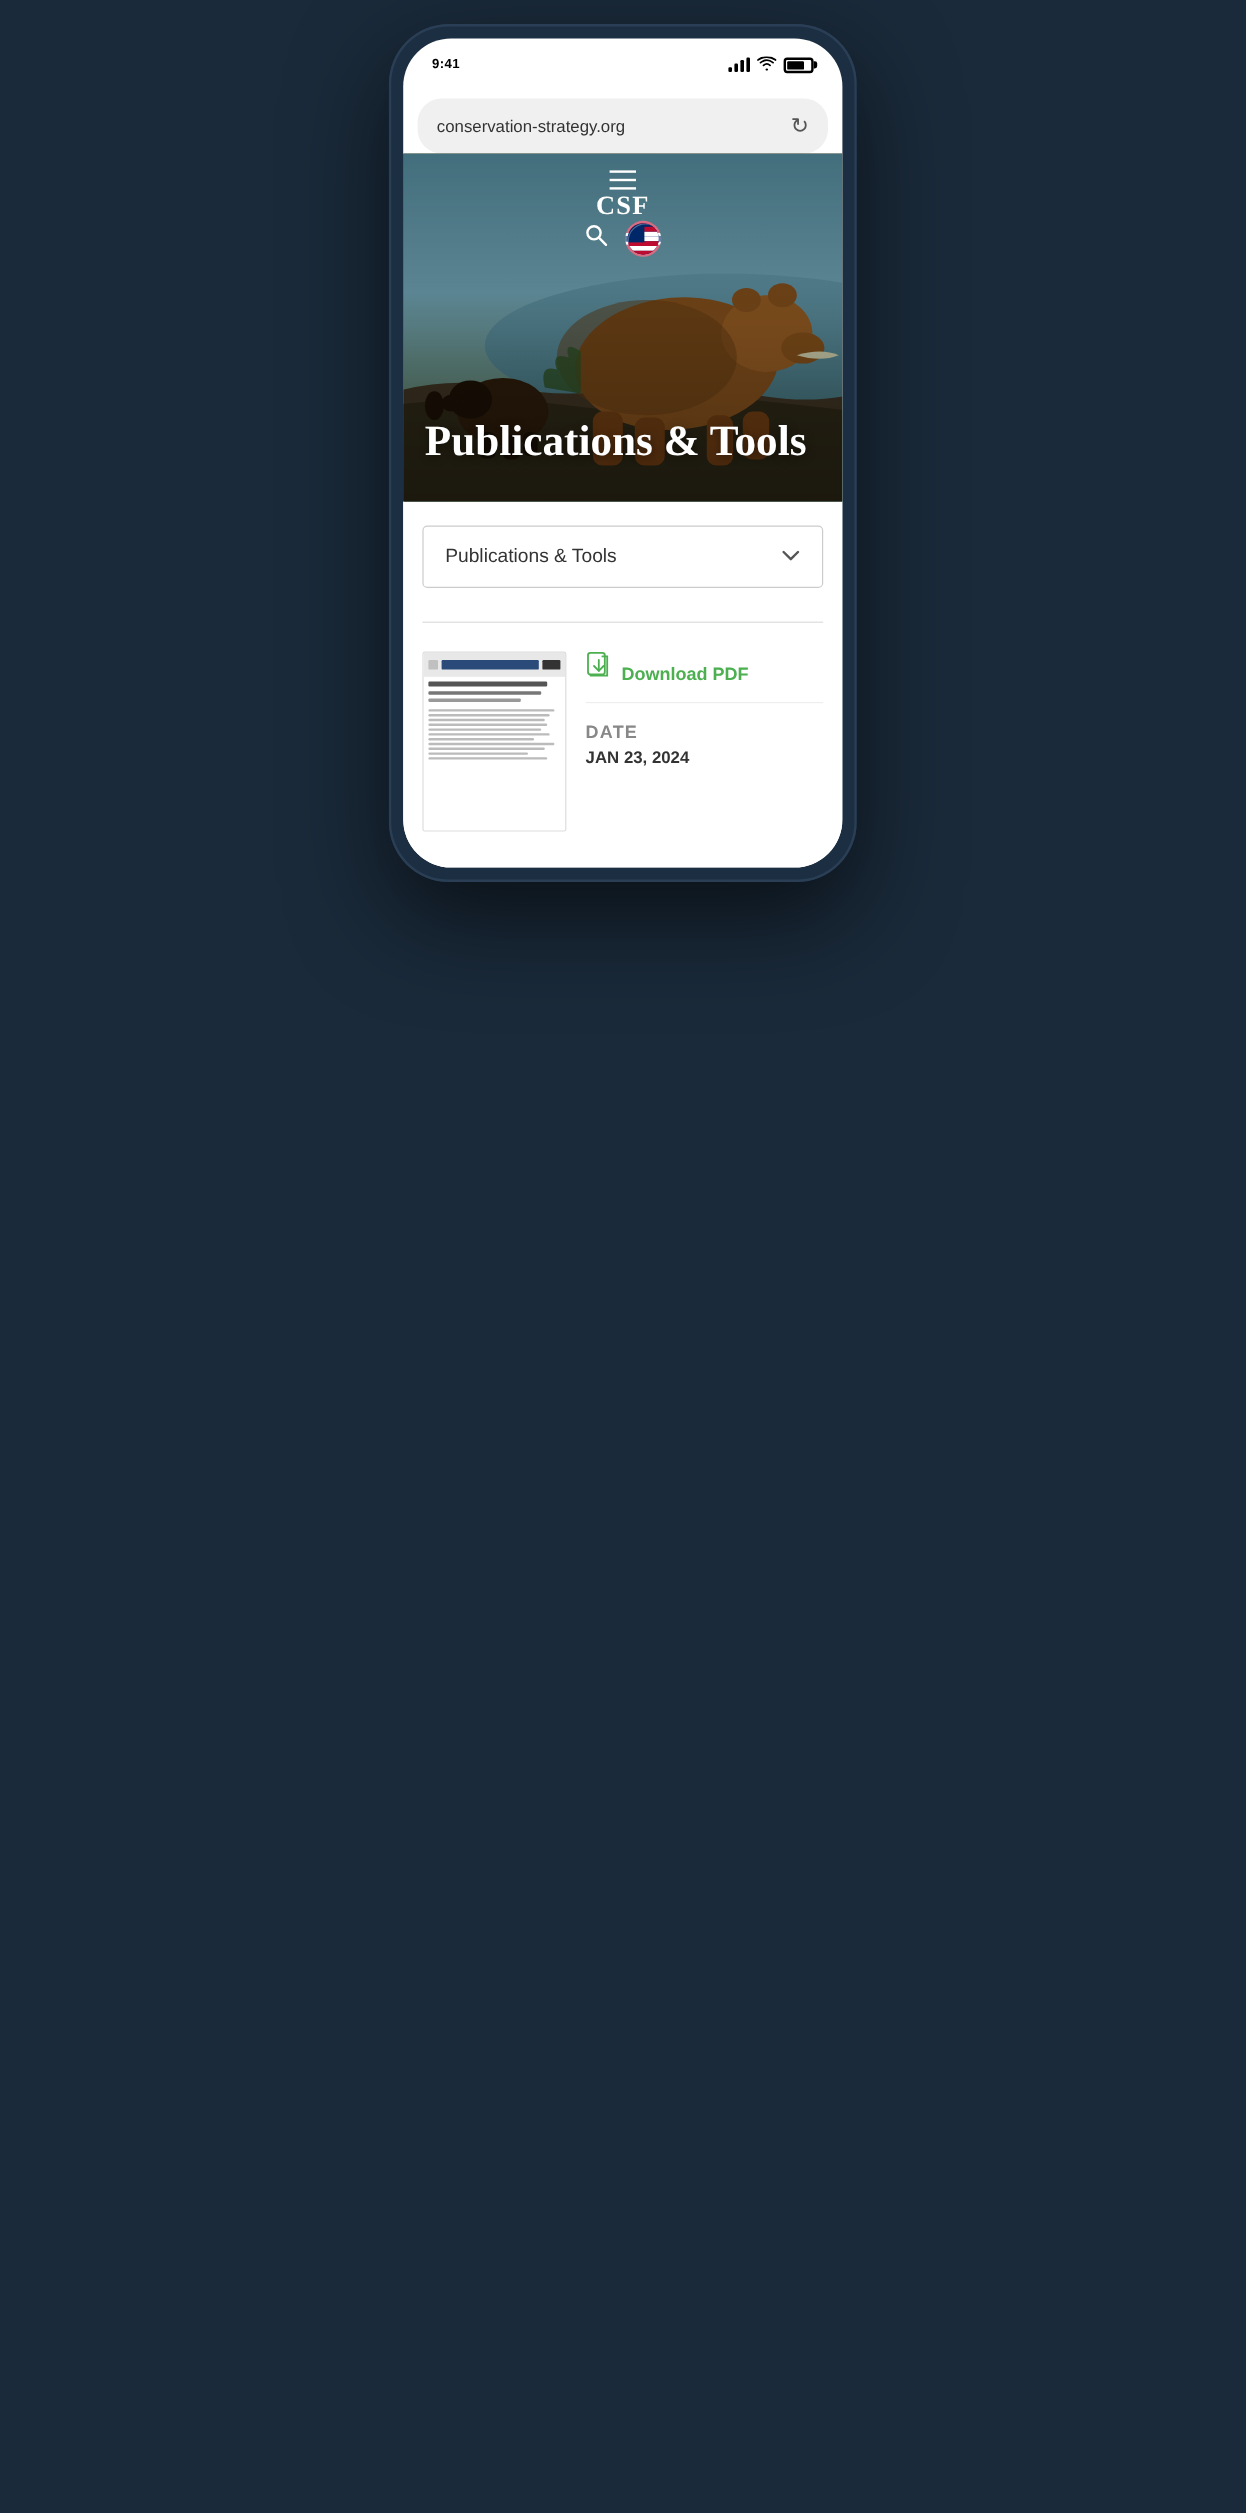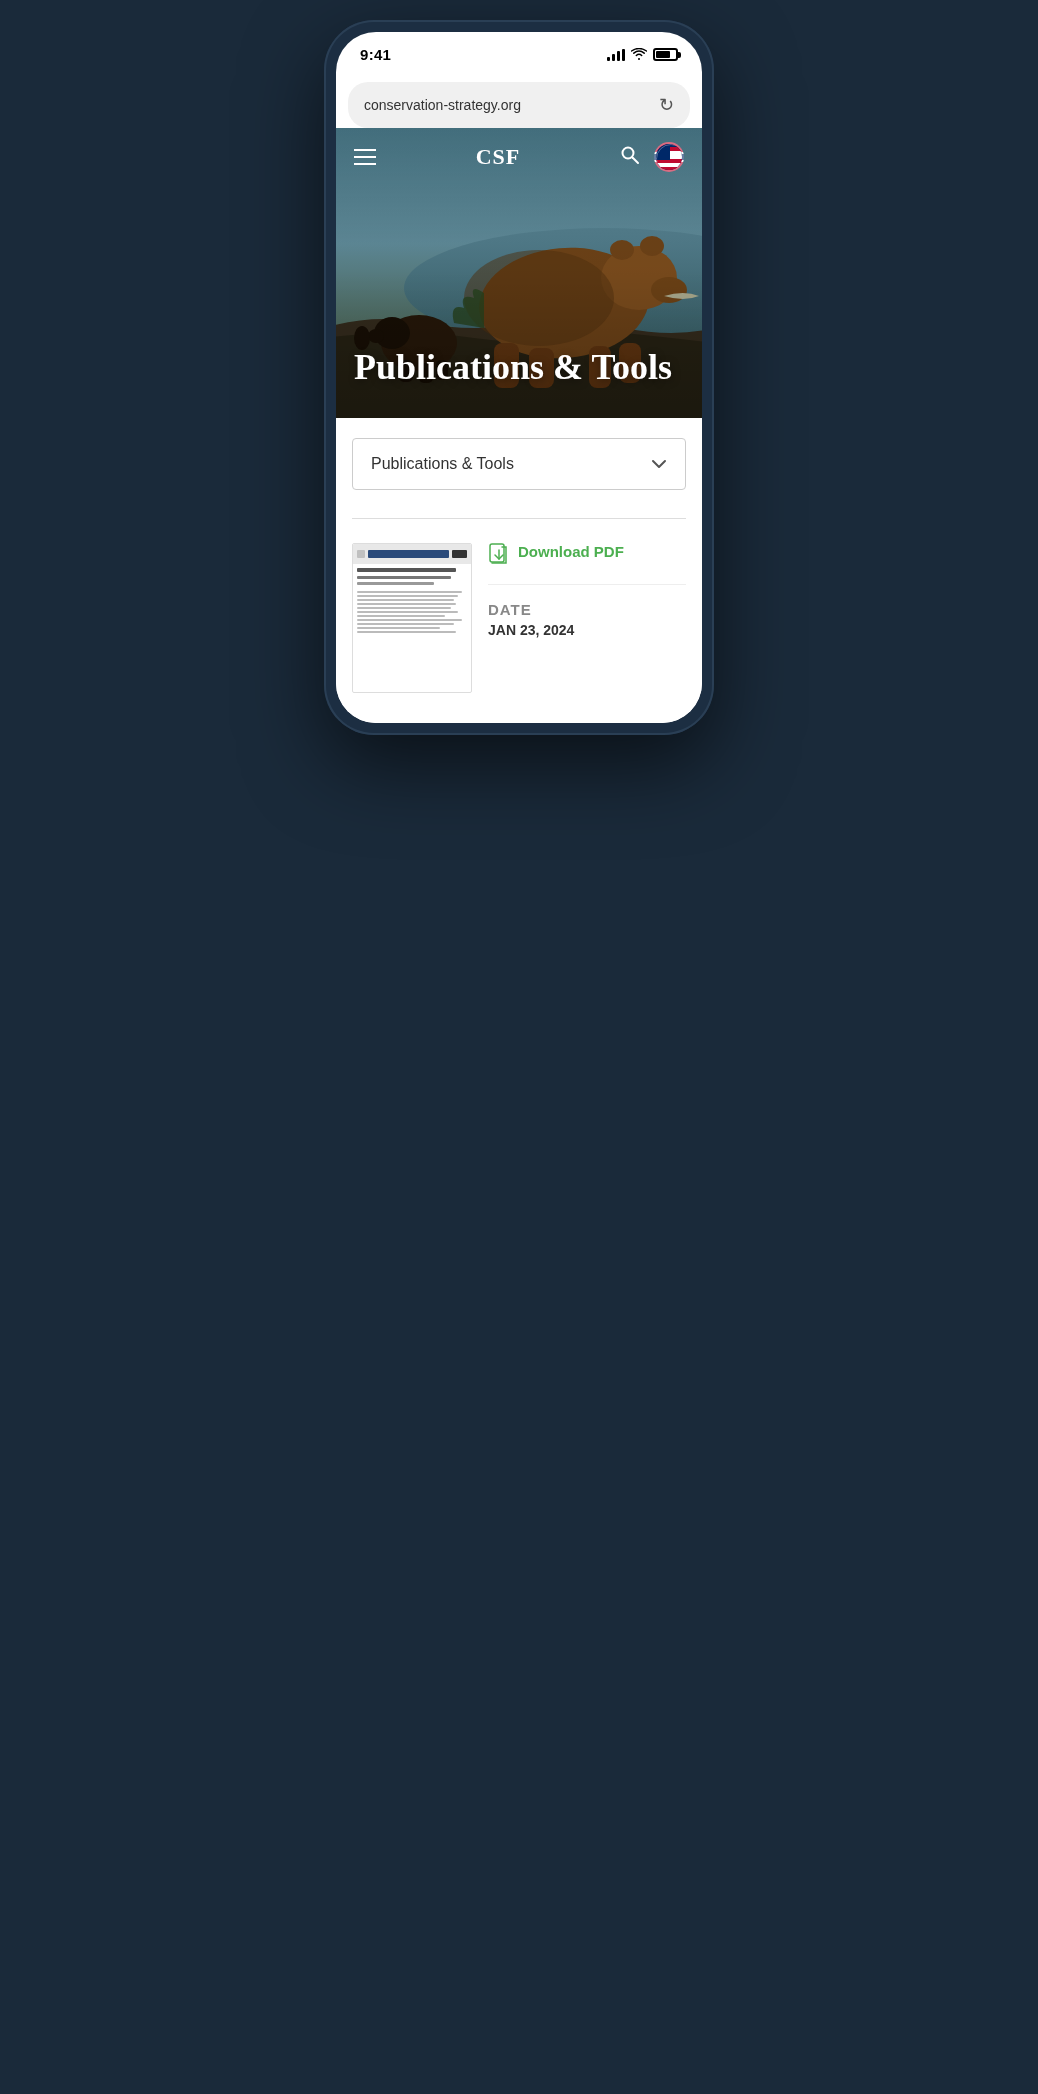--- a/index.html
+++ b/index.html
@@ -41,21 +41,21 @@
       position: absolute;
       top: 0;
       left: 0;
       right: 0;
       z-index: 10;
     }
 
     .status-time {
       color: #000;
       font-weight: 700;
-      font-size: 15px;
+      font-size: 11px;
       letter-spacing: 0.3px;
     }
 
     .status-icons {
       display: flex;
       align-items: center;
       gap: 6px;
     }
 
     .signal-bars {
@@ -164,20 +164,21 @@
     .nav-bar {
       position: absolute;
       top: 0;
       left: 0;
       right: 0;
       display: flex;
       justify-content: space-between;
       align-items: center;
       padding: 14px 18px;
       z-index: 5;
+      flex-direction: column;
     }
 
     .hamburger-lines {
       display: flex;
       flex-direction: column;
       gap: 5px;
     }
 
     .hamburger-lines span {
       display: block;
@@ -313,21 +314,21 @@
       padding: 4px;
       flex: 1;
     }
 
     .article-right-meta {
       flex: 1;
     }
 
     .download-pdf-link {
       display: flex;
-      align-items: flex-start;
+      align-items: flex-end;
       gap: 8px;
       color: #4caf50;
       font-size: 15px;
       font-weight: 600;
       text-decoration: none;
       margin-bottom: 16px;
       padding-bottom: 14px;
       border-bottom: 1px solid #eee;
     }
 

